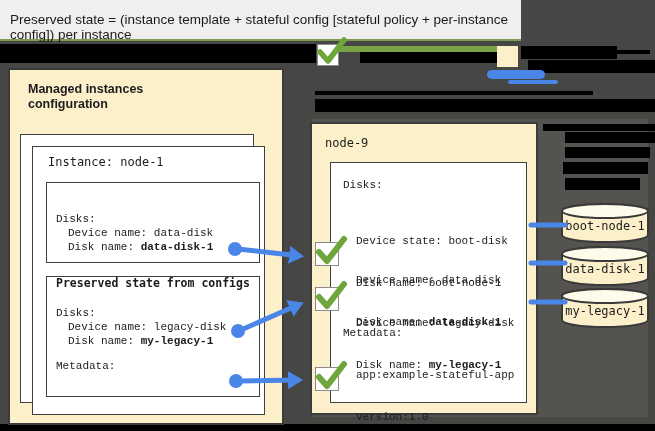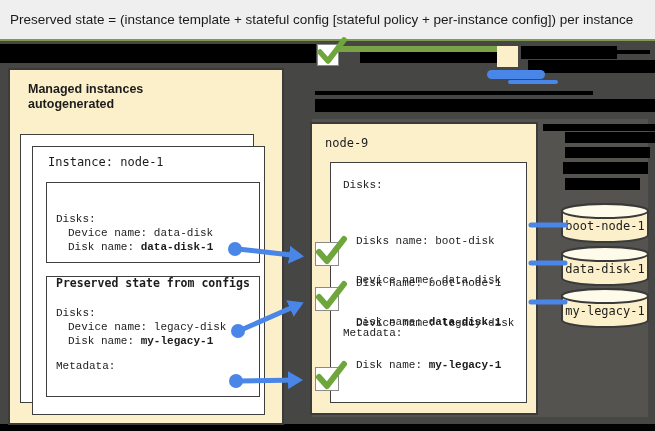--- a/index.html
+++ b/index.html
@@ -3,21 +3,21 @@
 <meta charset="utf-8">
 <style>
   html,body{margin:0;padding:0;background:#2b2b2b;}
   #stage{position:relative;width:655px;height:431px;overflow:hidden;
          background:#464644;font-family:"Liberation Sans",sans-serif;}
   .abs{position:absolute;}
   .mono{font-family:"DejaVu Sans Mono",monospace;color:#1c1c1c;}
   .sans{font-family:"Liberation Sans",sans-serif;color:#1c1c1c;}
   .bold{font-weight:bold;}
   
-  #titlebar{left:0;top:0;width:655px;height:41px;background:#efefef;
+  #titlebar{left:0;top:0;width:521px;height:41px;background:#efefef;
             border-bottom:2px solid #7f9b52;box-sizing:border-box;}
   #title-text{left:10px;top:12px;font-size:13.5px;color:#1a1a1a;}
   
   .panel{background:#fcf0cb;border:2px solid #3b3b3b;box-sizing:border-box;}
   .whitebox{background:#ffffff;border:1.5px solid #3f3f3f;box-sizing:border-box;}
   .innerbox{background:#ffffff;border:1.5px solid #3f3f3f;box-sizing:border-box;}
   .redacted{background:#000000;}
   .bluemark{background:#4a86e8;}
   .checkbox{width:24px;height:24px;background:#ffffff;border:1.5px solid #8a8a8a;
             box-sizing:border-box;}
@@ -57,21 +57,21 @@
     <svg width="32" height="30" viewBox="0 0 32 30">
       <path d="M5 17 L13 26 L29 5" fill="none" stroke="#6fa63c" stroke-width="5.5" stroke-linecap="round" stroke-linejoin="round"></path>
     </svg>
   </div>
   <div class="abs bluemark" style="left:487px;top:70px;width:58px;height:9px;border-radius:5px;"></div>
   <div class="abs bluemark" style="left:508px;top:80px;width:50px;height:4px;border-radius:2px;"></div>
 
   <div class="abs panel" style="left:8px;top:68px;width:276px;height:357px;"></div>
   <div class="abs sans" style="left:28px;top:82px;font-size:12.5px;line-height:15px;">
     <div class="bold">Managed instances</div>
-    <div class="bold">autogenerated</div>
+    <div class="bold">configuration</div>
   </div>
 
   <div class="abs whitebox" style="left:20px;top:134px;width:234px;height:269px;"></div>
   <div class="abs whitebox" style="left:32px;top:146px;width:233px;height:269px;"></div>
   <div class="abs mono" style="left:48px;top:155px;font-size:12px;">Instance: node-1</div>
 
   <div class="abs innerbox" style="left:46px;top:182px;width:214px;height:81px;"></div>
   <div class="abs mono t11" style="left:56px;top:212px;">Disks:</div>
   <div class="abs mono t11" style="left:68px;top:226px;">Device name: data-disk</div>
   <div class="abs mono t11" style="left:68px;top:240px;"><span>Disk name: </span><span class="bold">data-disk-1</span></div>
@@ -83,36 +83,38 @@
   <div class="abs mono t11" style="left:68px;top:334px;"><span>Disk name: </span><span class="bold">my-legacy-1</span></div>
   <div class="abs mono t11" style="left:56px;top:359px;">Metadata:</div>
 
   <div class="abs panel" style="left:310px;top:122px;width:228px;height:293px;"></div>
   <div class="abs mono" style="left:325px;top:136px;font-size:12px;">node-9</div>
   <div class="abs innerbox" style="left:330px;top:162px;width:197px;height:241px;"></div>
 
   <div class="abs mono t11" style="left:343px;top:178px;">Disks:</div>
 
   <div class="abs mono t11" style="left:356px;top:206px;">
-    <div>Disks name: boot-disk</div>
+    <div>Device state: boot-disk</div>
     <div><span>Disk name: </span><span>boot-node-1</span></div>
   </div>
 
   <div class="abs mono t11" style="left:356px;top:245px;">
     <div>Device name: data-disk</div>
     <div><span>Disk name: </span><span class="bold">data-disk-1</span></div>
   </div>
 
   <div class="abs mono t11" style="left:356px;top:288px;">
     <div>Device name: legacy-disk</div>
     <div><span>Disk name: </span><span class="bold">my-legacy-1</span></div>
   </div>
 
   <div class="abs mono t11" style="left:343px;top:326px;">Metadata:</div>
   <div class="abs mono t11" style="left:356px;top:340px;">
+    <div>app:example-stateful-app</div>
+    <div>version:1.0</div>
     
   </div>
 
   <div class="abs checkbox" style="left:315px;top:242px;">
     <svg width="34" height="32" viewBox="0 0 34 32">
       <path d="M6 19 L14 28 L31 6" fill="none" stroke="#6fa63c" stroke-width="6" stroke-linecap="round" stroke-linejoin="round"></path>
     </svg>
   </div>
   <div class="abs checkbox" style="left:315px;top:287px;">
     <svg width="34" height="32" viewBox="0 0 34 32">

